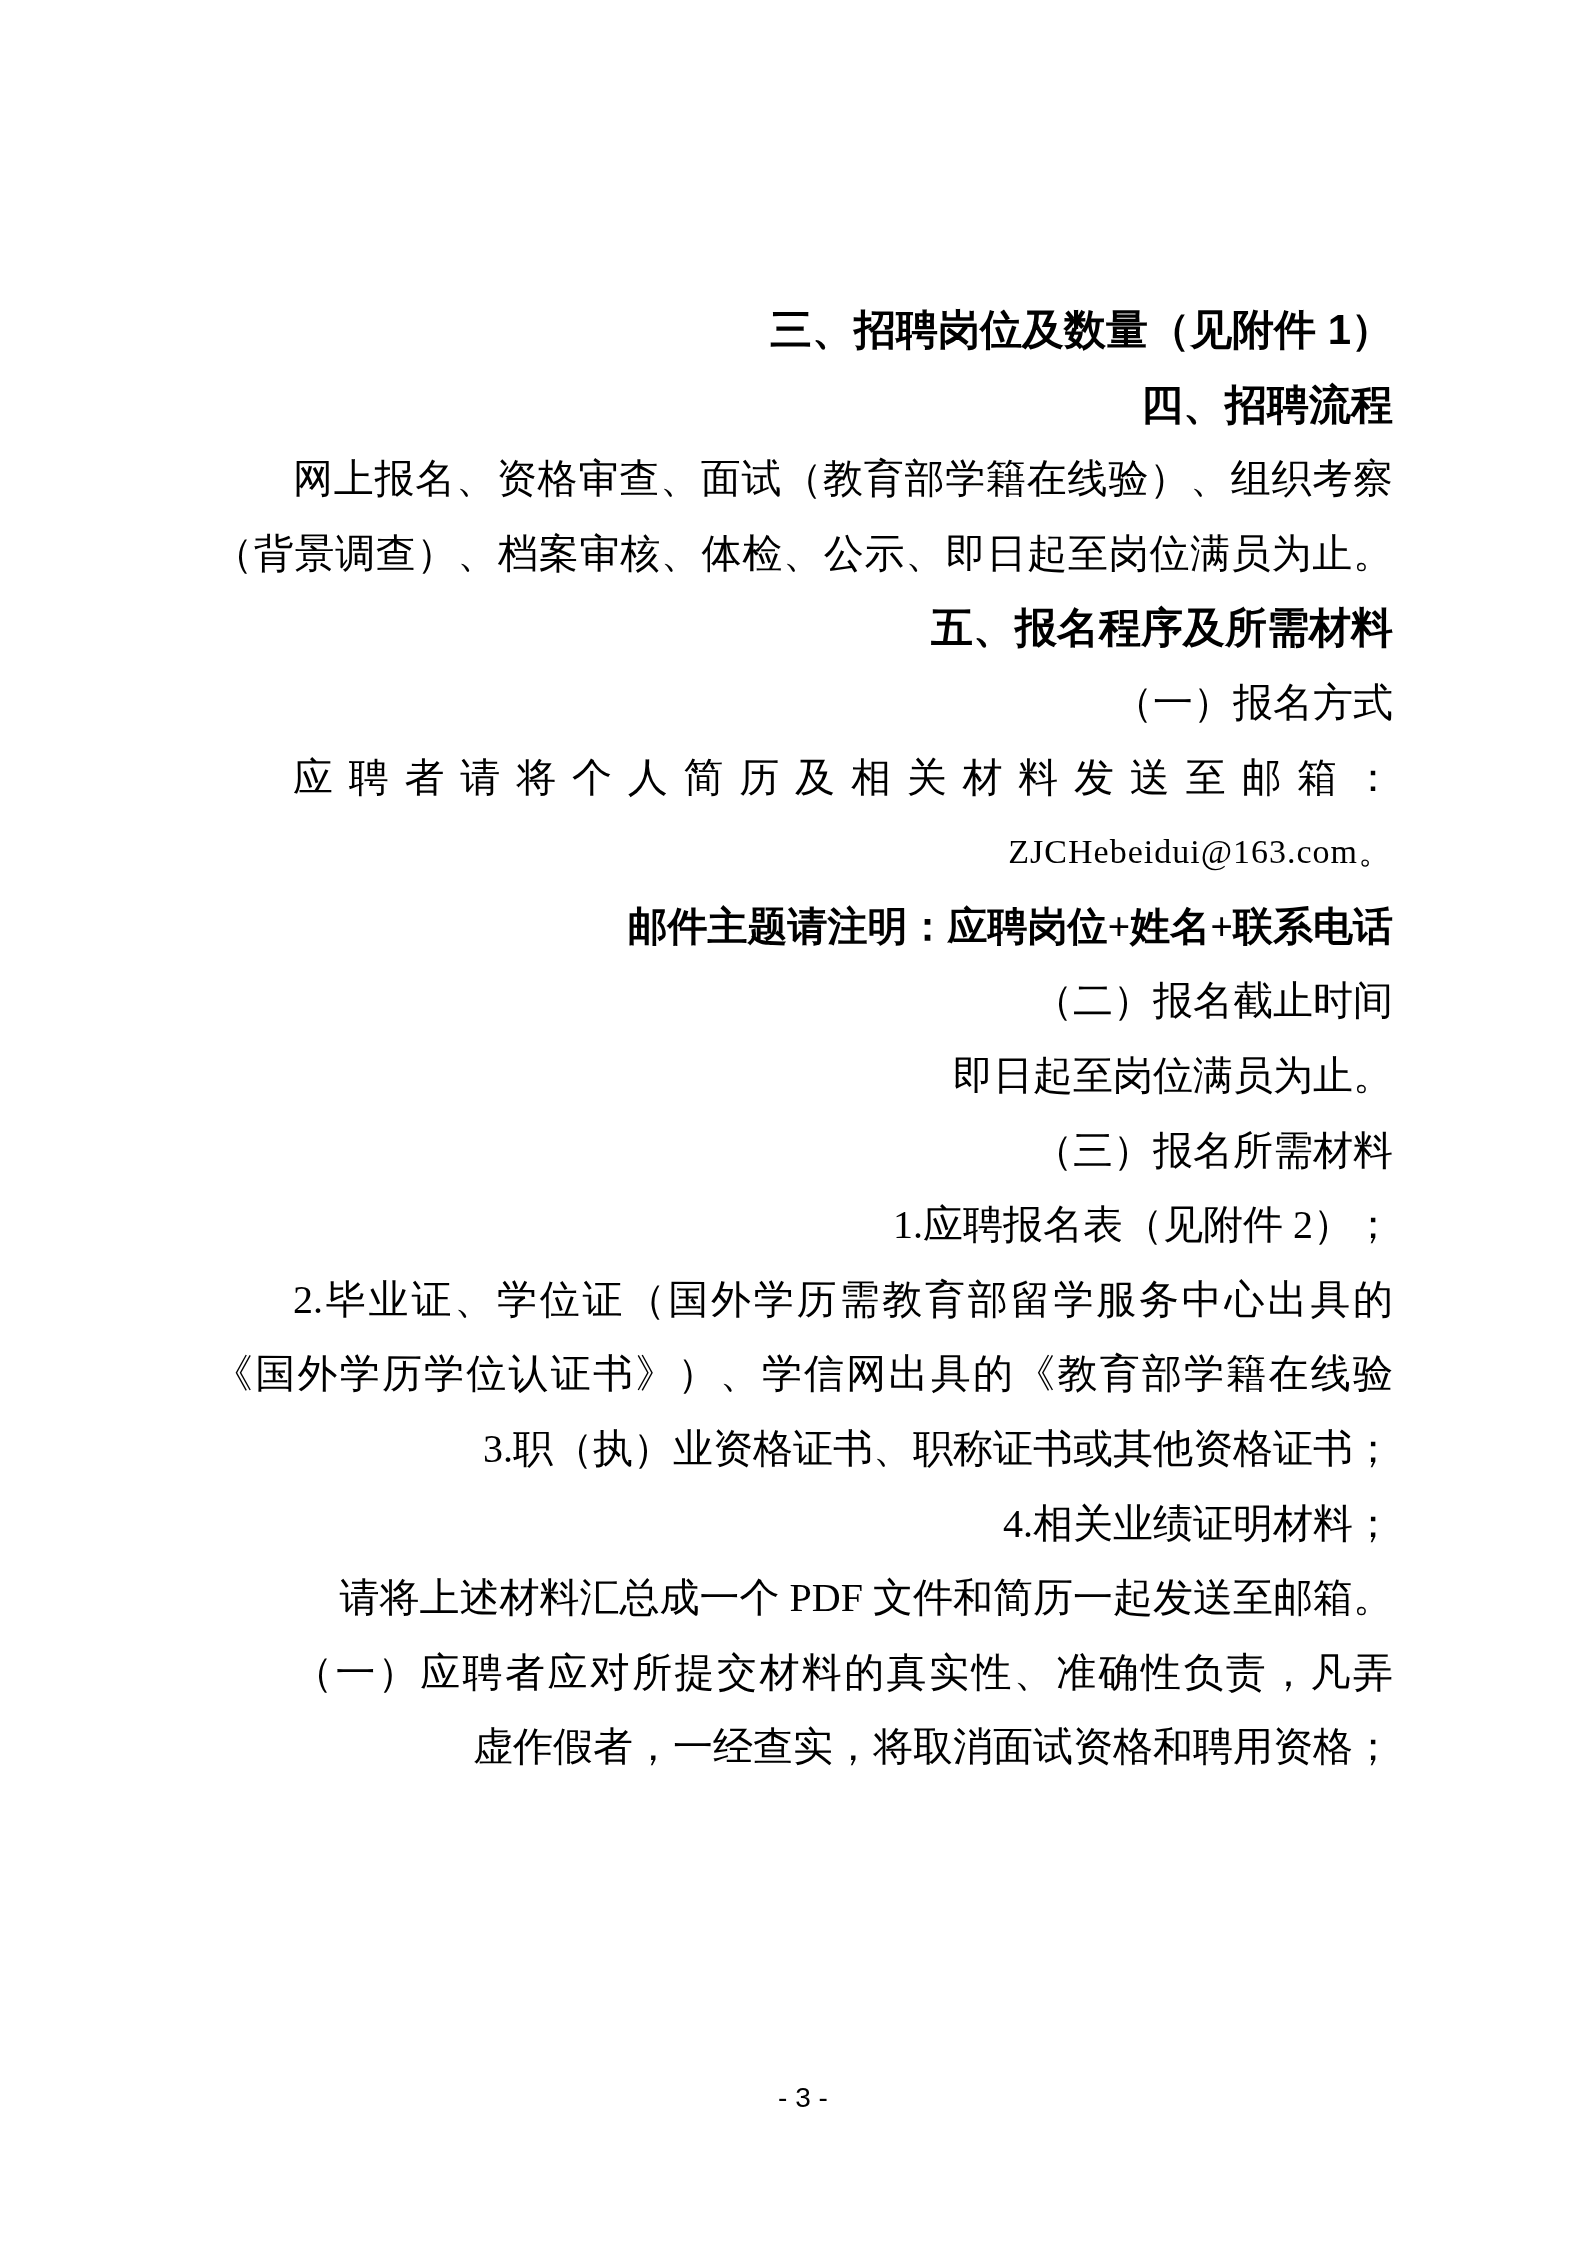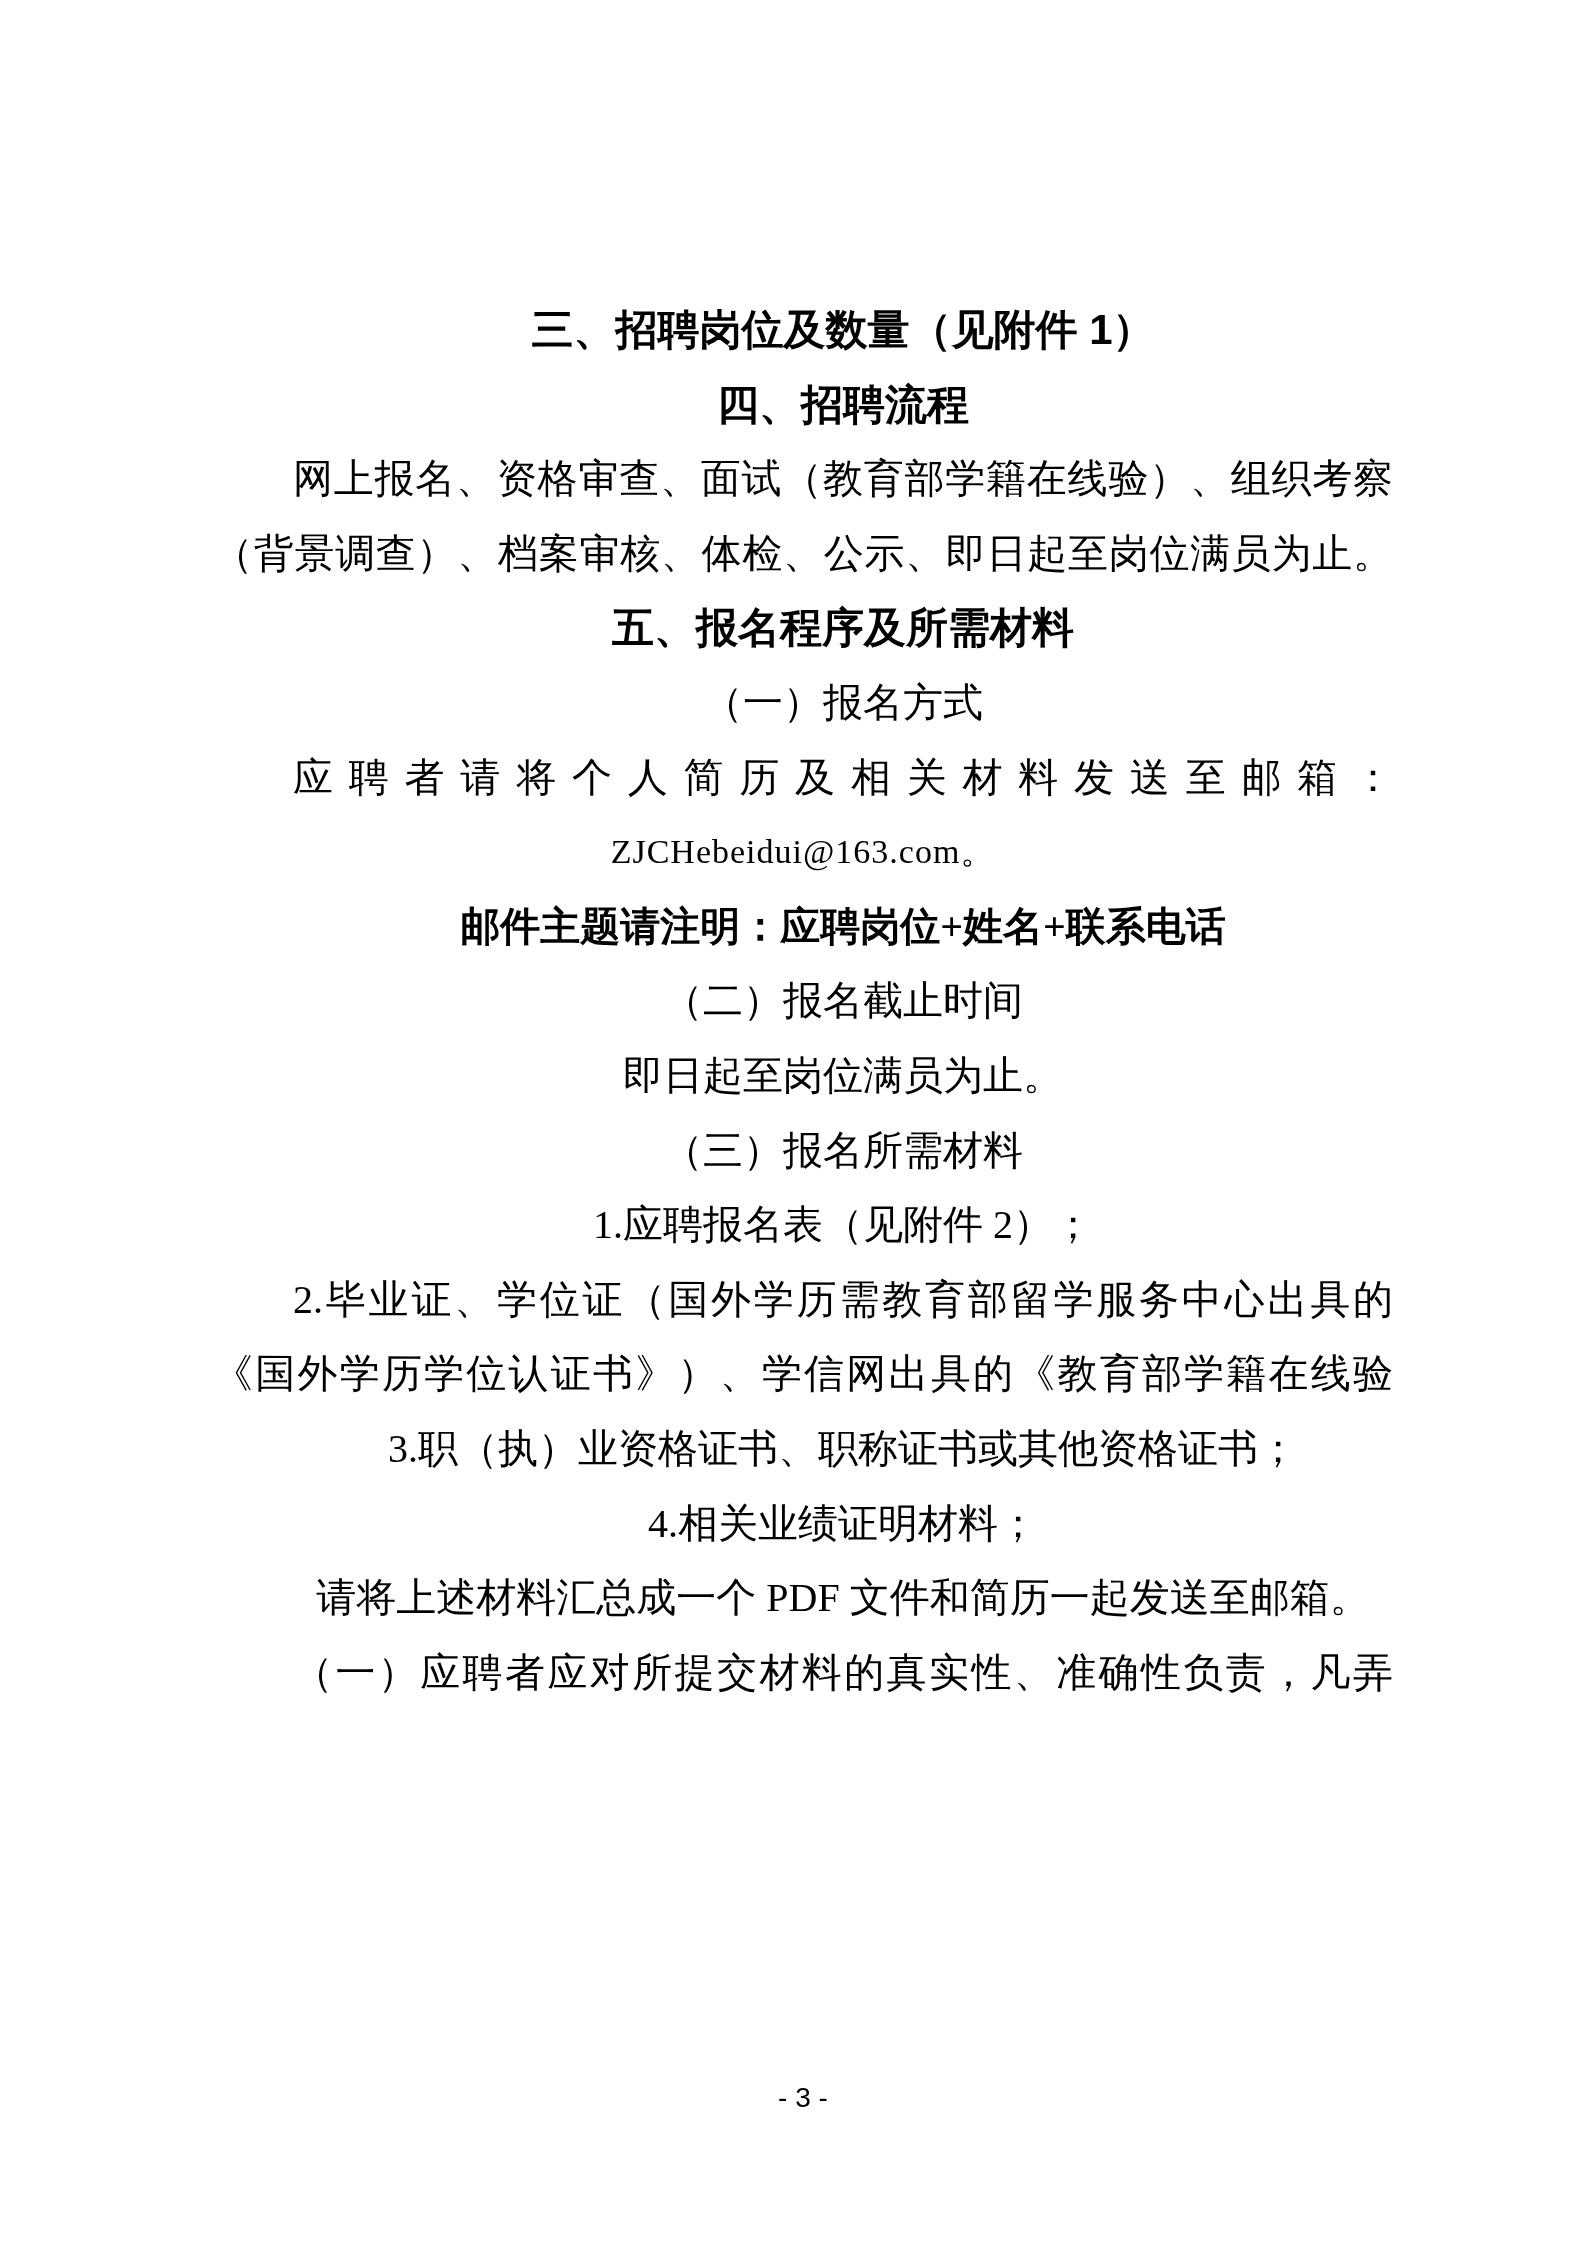--- a/index.html
+++ b/index.html
@@ -20,21 +20,21 @@
     position: absolute;
     left: 213px;
     top: 293px;
     width: 1180px;
   }
   .line {
     font-size: 40px;
     line-height: 74.6px;
     height: 74.6px;
     white-space: nowrap;
-    text-align: center;
+    text-align: right;
   }
   .line.indent {
     text-indent: 80px;
   }
   .line.justify {
     white-space: normal;
     text-align: justify;
     text-align-last: justify;
     text-justify: inter-character;
     overflow: hidden;
@@ -81,15 +81,16 @@
       <div class="line indent">（二）报名截止时间</div>
       <div class="line indent">即日起至岗位满员为止。</div>
       <div class="line indent">（三）报名所需材料</div>
       <div class="line indent">1.应聘报名表（见附件 2）；</div>
       <div class="line indent justify">2.毕业证、学位证（国外学历需教育部留学服务中心出具的</div>
       <div class="line justify">《国外学历学位认证书》）、学信网出具的《教育部学籍在线验</div>
       <div class="line indent">3.职（执）业资格证书、职称证书或其他资格证书；</div>
       <div class="line indent">4.相关业绩证明材料；</div>
       <div class="line indent">请将上述材料汇总成一个 PDF 文件和简历一起发送至邮箱。</div>
       <div class="line indent justify">（一）应聘者应对所提交材料的真实性、准确性负责，凡弄</div>
+      <div class="line">虚作假者，一经查实，将取消面试资格和聘用资格；</div>
     </div>
   <div class="footer">- 3 -</div>
 </div>
 
 </body></html>

